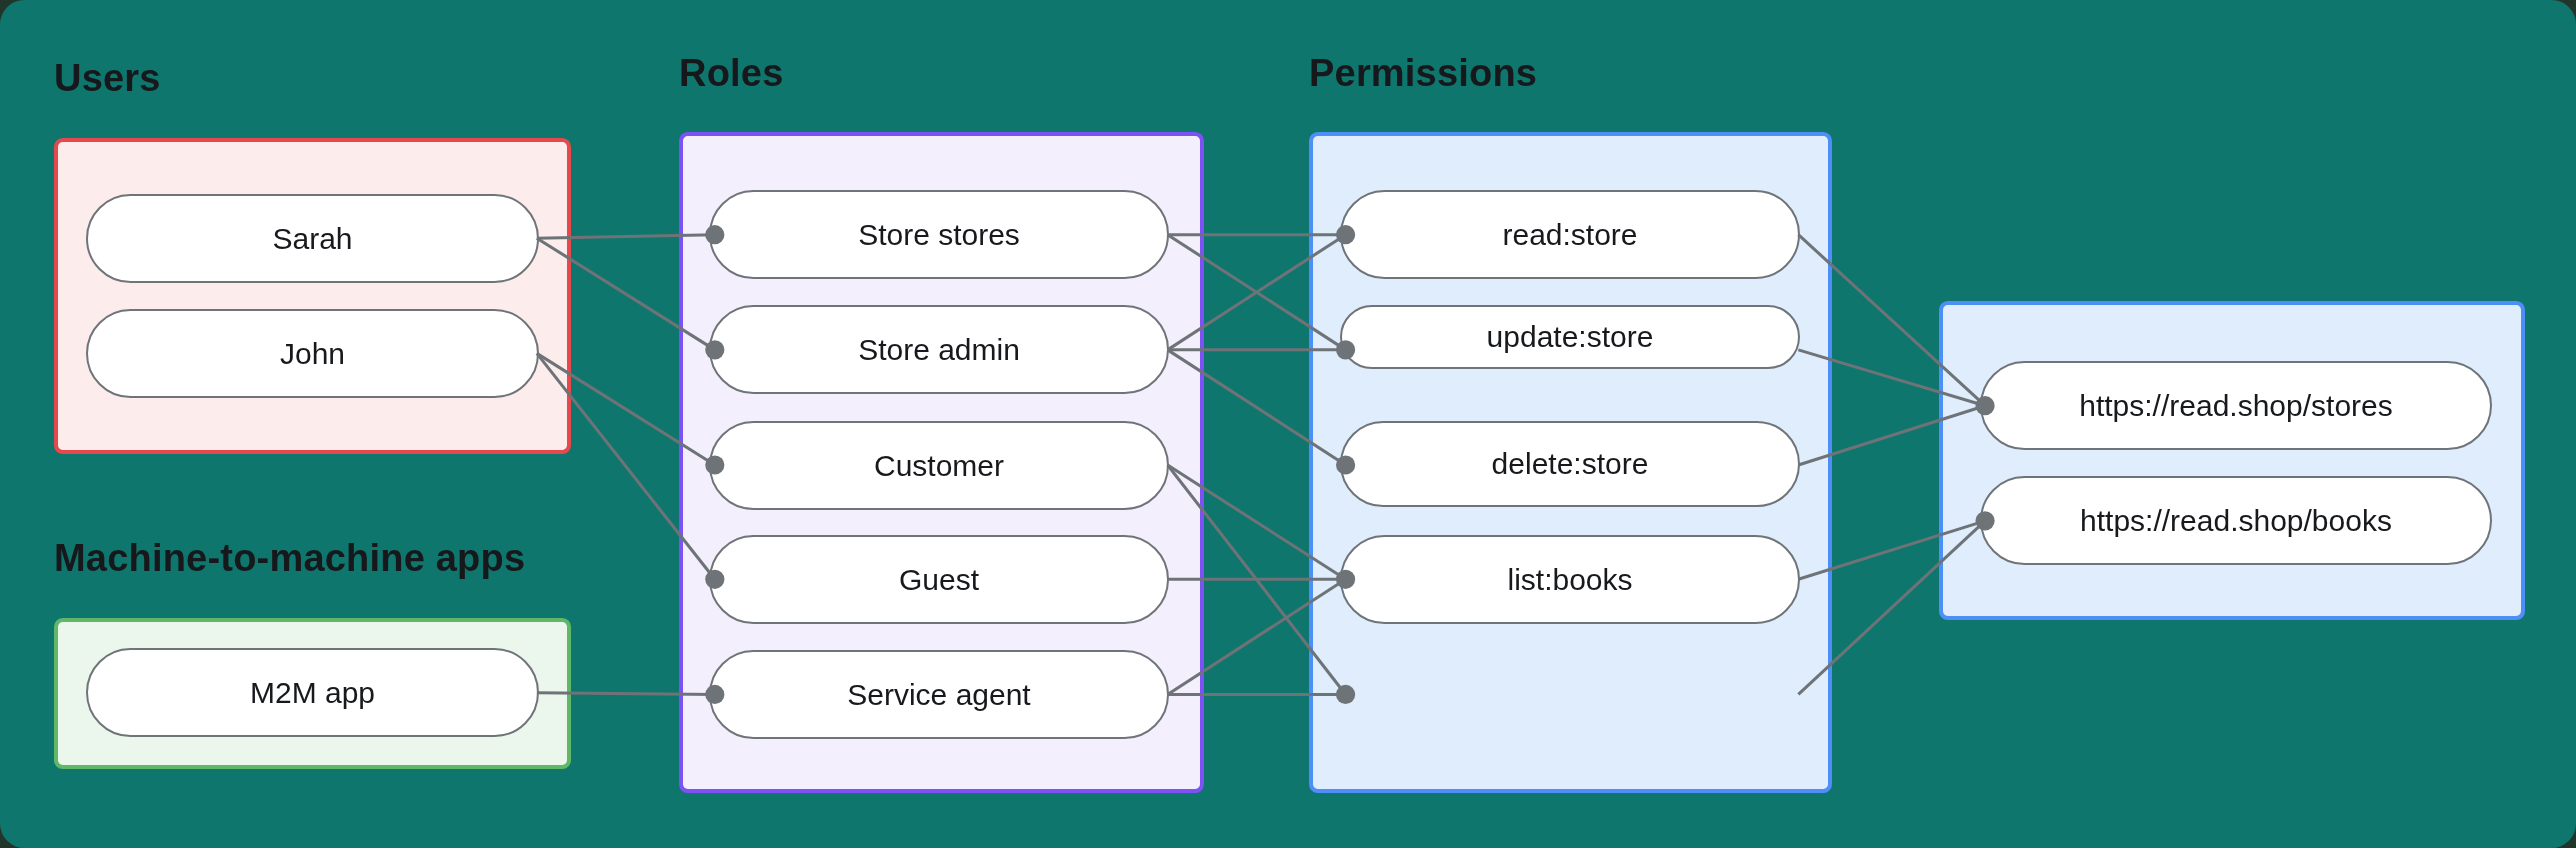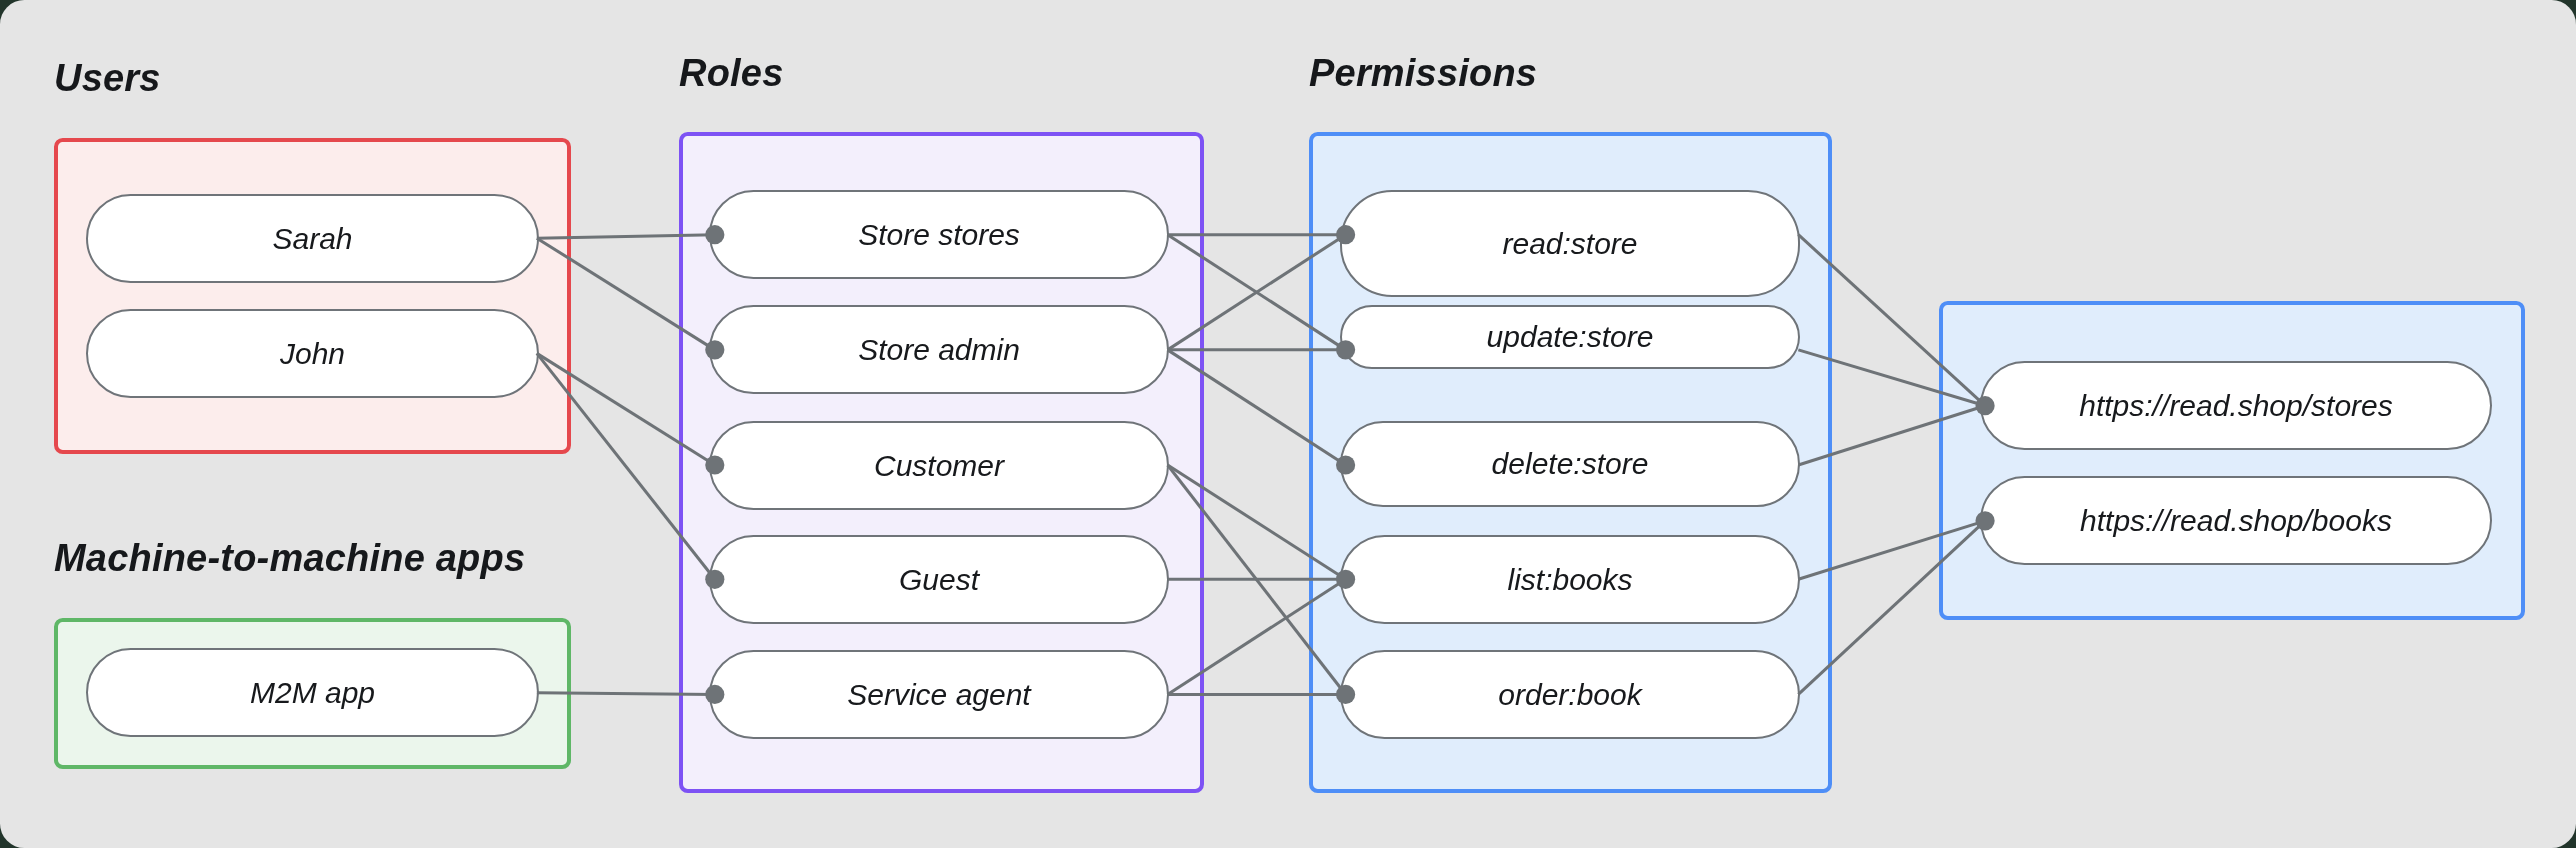--- a/index.html
+++ b/index.html
@@ -78,32 +78,32 @@
 
   
   [data-node="sarah"]           { left: 86px;   top: 194px; width: 453px; height: 89px; }
   [data-node="john"]            { left: 86px;   top: 309px; width: 453px; height: 89px; }
   [data-node="m2m-app"]         { left: 86px;   top: 648px; width: 453px; height: 89px; }
   [data-node="store-manager"]   { left: 709px;  top: 190px; width: 460px; height: 89px; }
   [data-node="store-admin"]     { left: 709px;  top: 305px; width: 460px; height: 89px; }
   [data-node="customer"]        { left: 709px;  top: 421px; width: 460px; height: 89px; }
   [data-node="guest"]           { left: 709px;  top: 535px; width: 460px; height: 89px; }
   [data-node="service-agent"]   { left: 709px;  top: 650px; width: 460px; height: 89px; }
-  [data-node="read-store"]      { left: 1340px; top: 190px; width: 460px; height: 107px; }
+  [data-node="read-store"]      { left: 1340px; top: 190px; width: 460px; height: 89px; }
   [data-node="update-store"]    { left: 1340px; top: 305px; width: 460px; height: 64px; }
   [data-node="delete-store"]    { left: 1340px; top: 421px; width: 460px; height: 86px; }
   [data-node="list-books"]      { left: 1340px; top: 535px; width: 460px; height: 89px; }
   [data-node="order-book"]      { left: 1340px; top: 650px; width: 460px; height: 89px; }
   [data-node="stores-resource"] { left: 1980px; top: 361px; width: 512px; height: 89px; }
   [data-node="books-resource"]  { left: 1980px; top: 476px; width: 512px; height: 89px; }
 </style>
 </head>
 <body style="background: rgb(34, 53, 43);">
 
-<div id="canvas" style="background: #e5e5e5; font-style: italic;">
+<div id="canvas" style="background: #0f766e;">
 
   <div class="group-label" id="lbl-users">Users</div>
   <div class="group-label" id="lbl-m2m">Machine-to-machine apps</div>
   <div class="group-label" id="lbl-roles">Roles</div>
   <div class="group-label" id="lbl-permissions">Permissions</div>
 
   <div class="group" data-group="users" style="border-color: rgb(229, 72, 77); background: rgb(252, 237, 236);"></div>
   <div class="group" data-group="m2m" style="border-color: rgb(95, 183, 103); background: rgb(235, 246, 236);"></div>
   <div class="group" data-group="roles" style="border-color: rgb(125, 82, 244); background: rgb(243, 239, 252);"></div>
   <div class="group" data-group="permissions" style="border-color: rgb(78, 142, 247); background: rgb(224, 237, 252);"></div>
@@ -116,21 +116,20 @@
   <div class="pill" data-node="store-manager">Store stores</div>
   <div class="pill" data-node="store-admin">Store admin</div>
   <div class="pill" data-node="customer">Customer</div>
   <div class="pill" data-node="guest">Guest</div>
   <div class="pill" data-node="service-agent">Service agent</div>
 
   <div class="pill" data-node="read-store">read:store</div>
   <div class="pill" data-node="update-store">update:store</div>
   <div class="pill" data-node="delete-store">delete:store</div>
   <div class="pill" data-node="list-books">list:books</div>
-  <div class="pill" data-node="order-book">order:book</div>
 
   <div class="pill" data-node="stores-resource">https://read.shop/stores</div>
   <div class="pill" data-node="books-resource">https://read.shop/books</div>
 
   <svg id="edges" viewBox="0 0 2952 972" xmlns="http://www.w3.org/2000/svg">
       <line x1="615" y1="273" x2="819" y2="269" stroke="#6E7377" stroke-width="3.5"></line>
       <line x1="615" y1="273" x2="819" y2="401" stroke="#6E7377" stroke-width="3.5"></line>
       <line x1="615" y1="405" x2="819" y2="533" stroke="#6E7377" stroke-width="3.5"></line>
       <line x1="615" y1="405" x2="819" y2="664" stroke="#6E7377" stroke-width="3.5"></line>
       <line x1="615" y1="794" x2="819" y2="796" stroke="#6E7377" stroke-width="3.5"></line>

